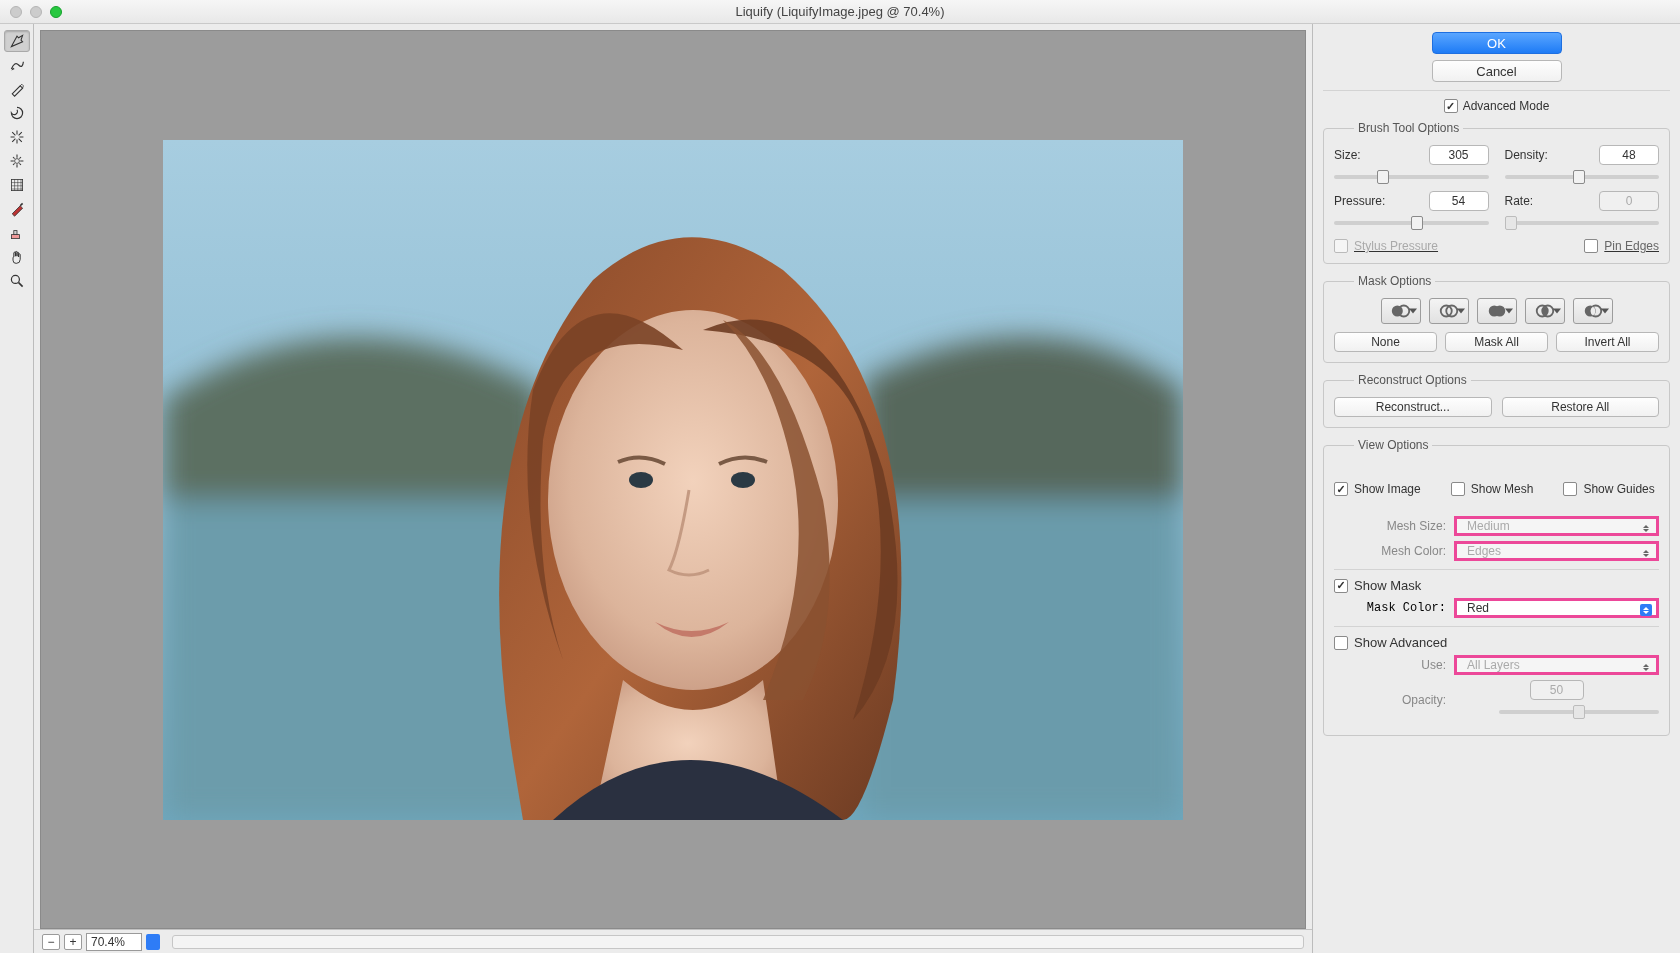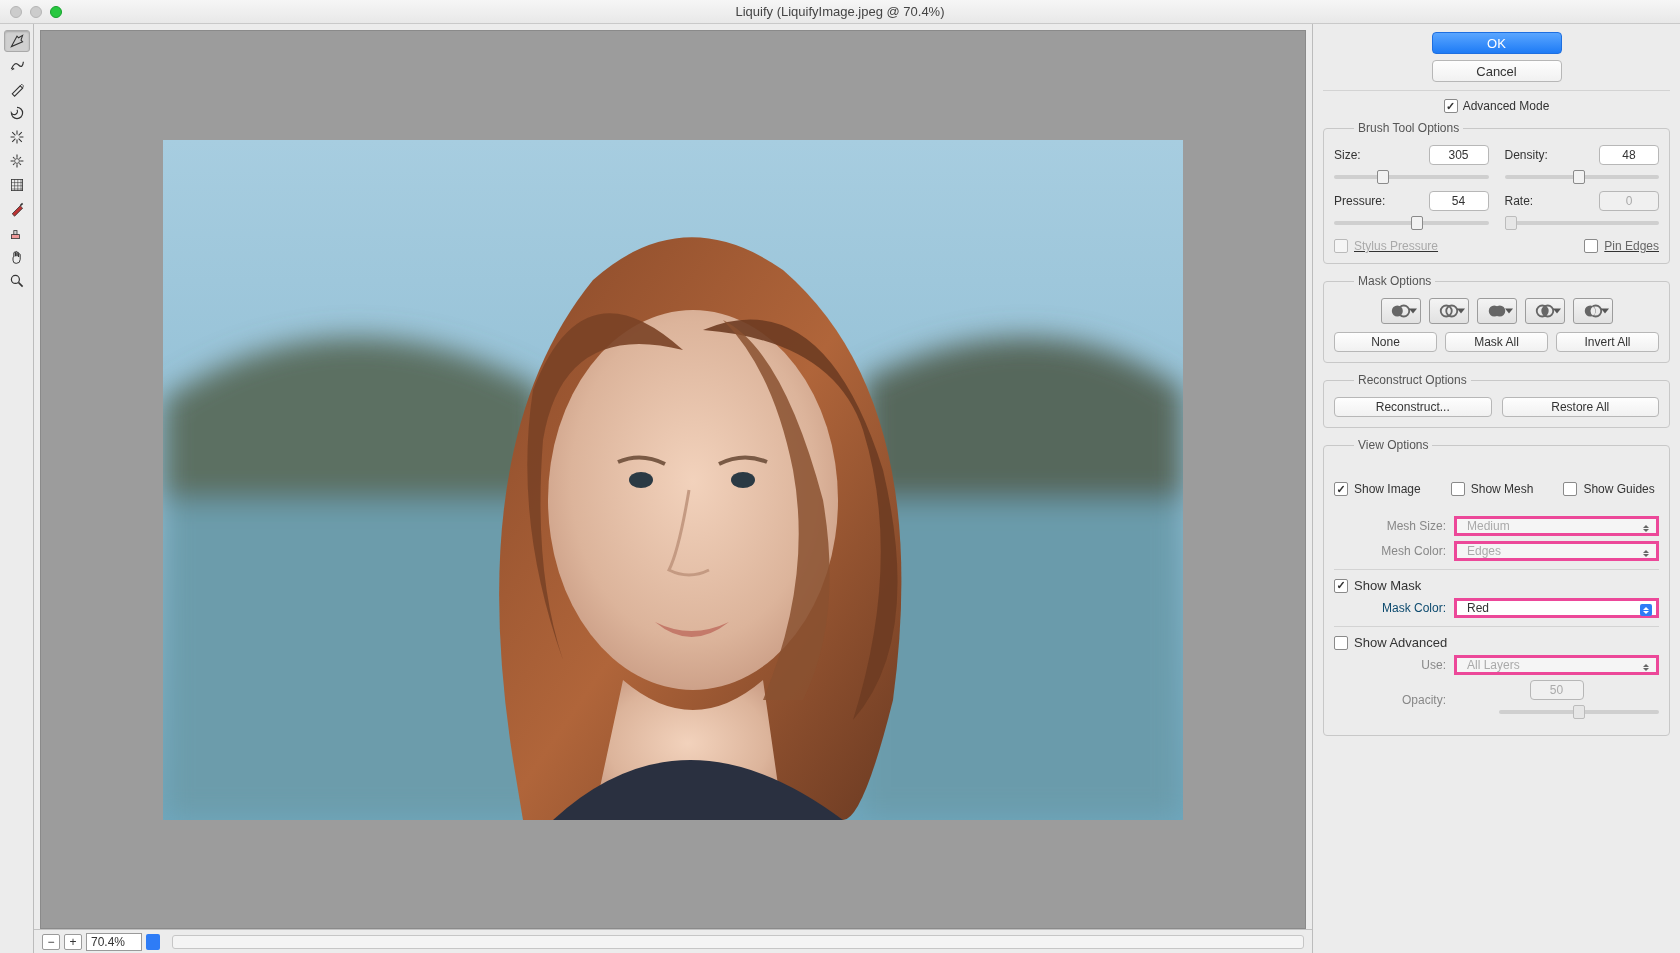--- a/index.html
+++ b/index.html
@@ -54,21 +54,21 @@
   .maskicons { display:flex; justify-content:center; gap:8px; margin-bottom:8px;}
   .maskico { width:40px; height:26px; background:linear-gradient(#f4f4f4,#e1e1e1); border:1px solid #9c9c9c; border-radius:3px; display:flex; align-items:center; justify-content:center; position:relative; cursor:pointer;}
   .maskico::after { content:""; position:absolute; right:3px; top:50%; transform:translateY(-50%); border-left:4px solid transparent; border-right:4px solid transparent; border-top:5px solid #555;}
   .maskico svg { width:22px; height:16px;}
   .tribtns { display:flex; gap:8px;}
   .tribtns .btn { flex:1; height:20px; font-size:12px;}
   .vrow { display:flex; align-items:center; gap:30px; font-size:12px; margin:20px 0;}
   .vitem { display:flex; align-items:center; gap:6px;}
   .formline { display:flex; align-items:center; gap:8px; margin:5px 0;}
   .formline label { width:112px; text-align:right; font-size:12px; color:#888;}
-  .formline label.enabled { color:#0c4a6e;}
+  .formline label.enabled { color:#000000;font-family:Liberation Mono, monospace;}
   .sel { flex:1; height:20px; border:3px solid #ec4899; border-radius:0; background:#fff; font-size:12px; padding:0 20px 0 10px; position:relative; color:#333; display:flex; align-items:center; cursor:pointer;}
   .sel.disabled{ color:#aaa; background:#f5f5f5;}
   .sel .caret { position:absolute; right:4px; top:3px; width:12px; height:12px; display:flex; flex-direction:column; align-items:center; justify-content:center; gap:1px;}
   .sel .caret::before{content:""; border-left:3px solid transparent;border-right:3px solid transparent;border-bottom:3px solid #666;}
   .sel .caret::after{content:""; border-left:3px solid transparent;border-right:3px solid transparent;border-top:3px solid #666;}
   .sel.blue .caret{ background:#2e7cf6; border-radius:2px; padding:1px;}
   .sel.blue .caret::before{border-bottom-color:#fff;}
   .sel.blue .caret::after{border-top-color:#fff;}
   .hr { border:none; border-top:1px solid #d3d3d3; margin:8px 0;}
   .opacslider { width:160px; margin-left:auto;}

